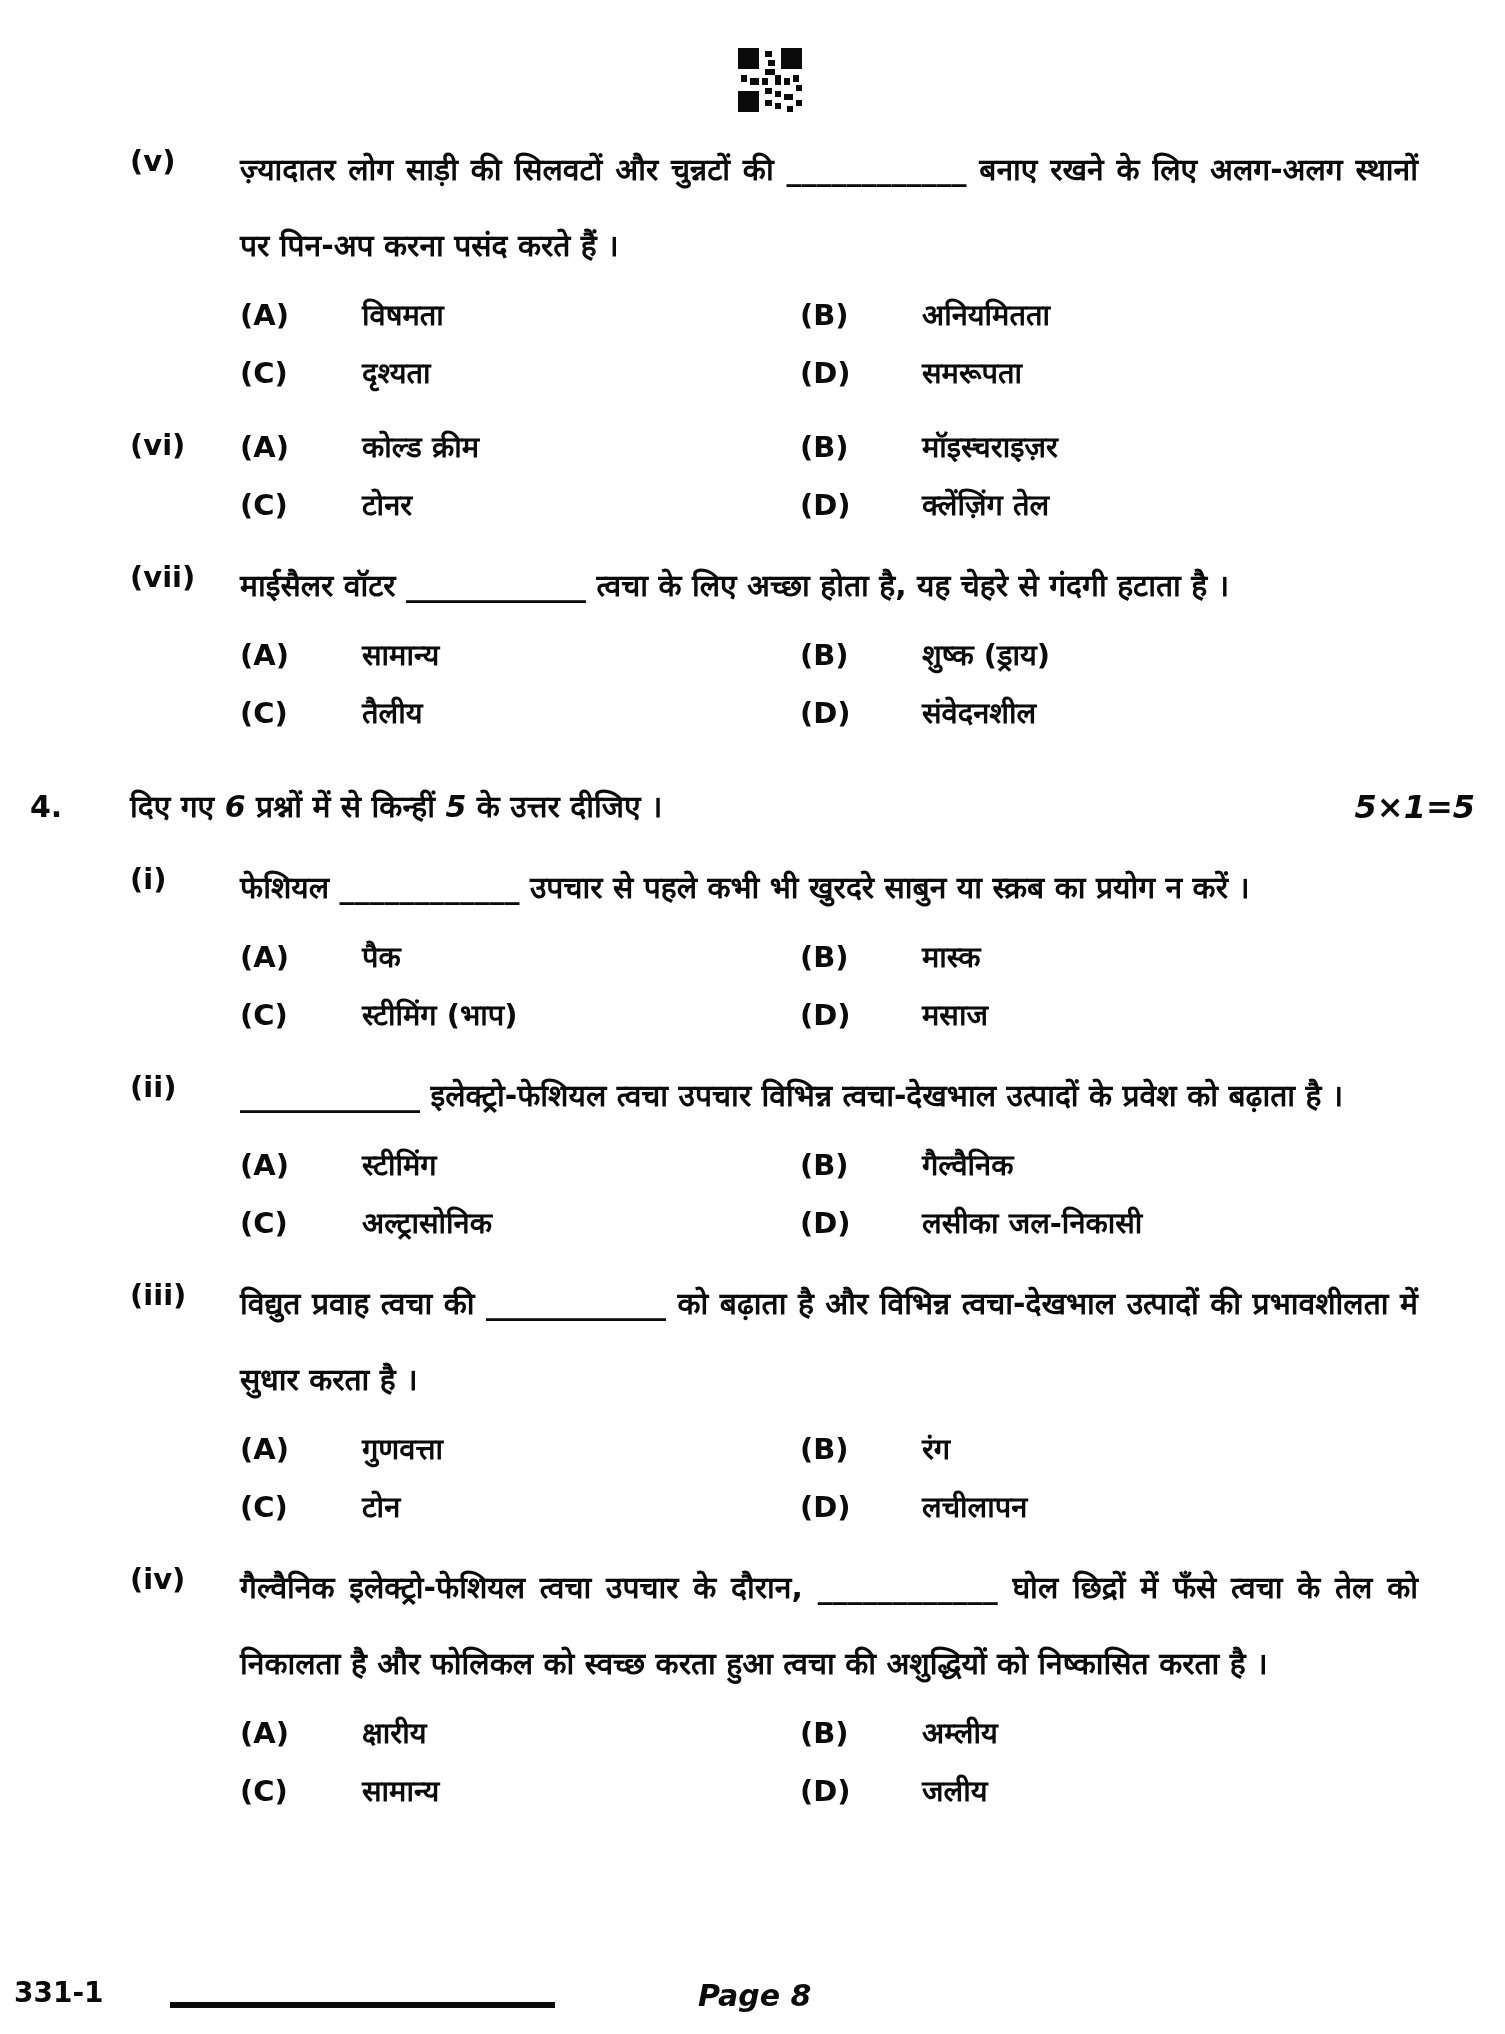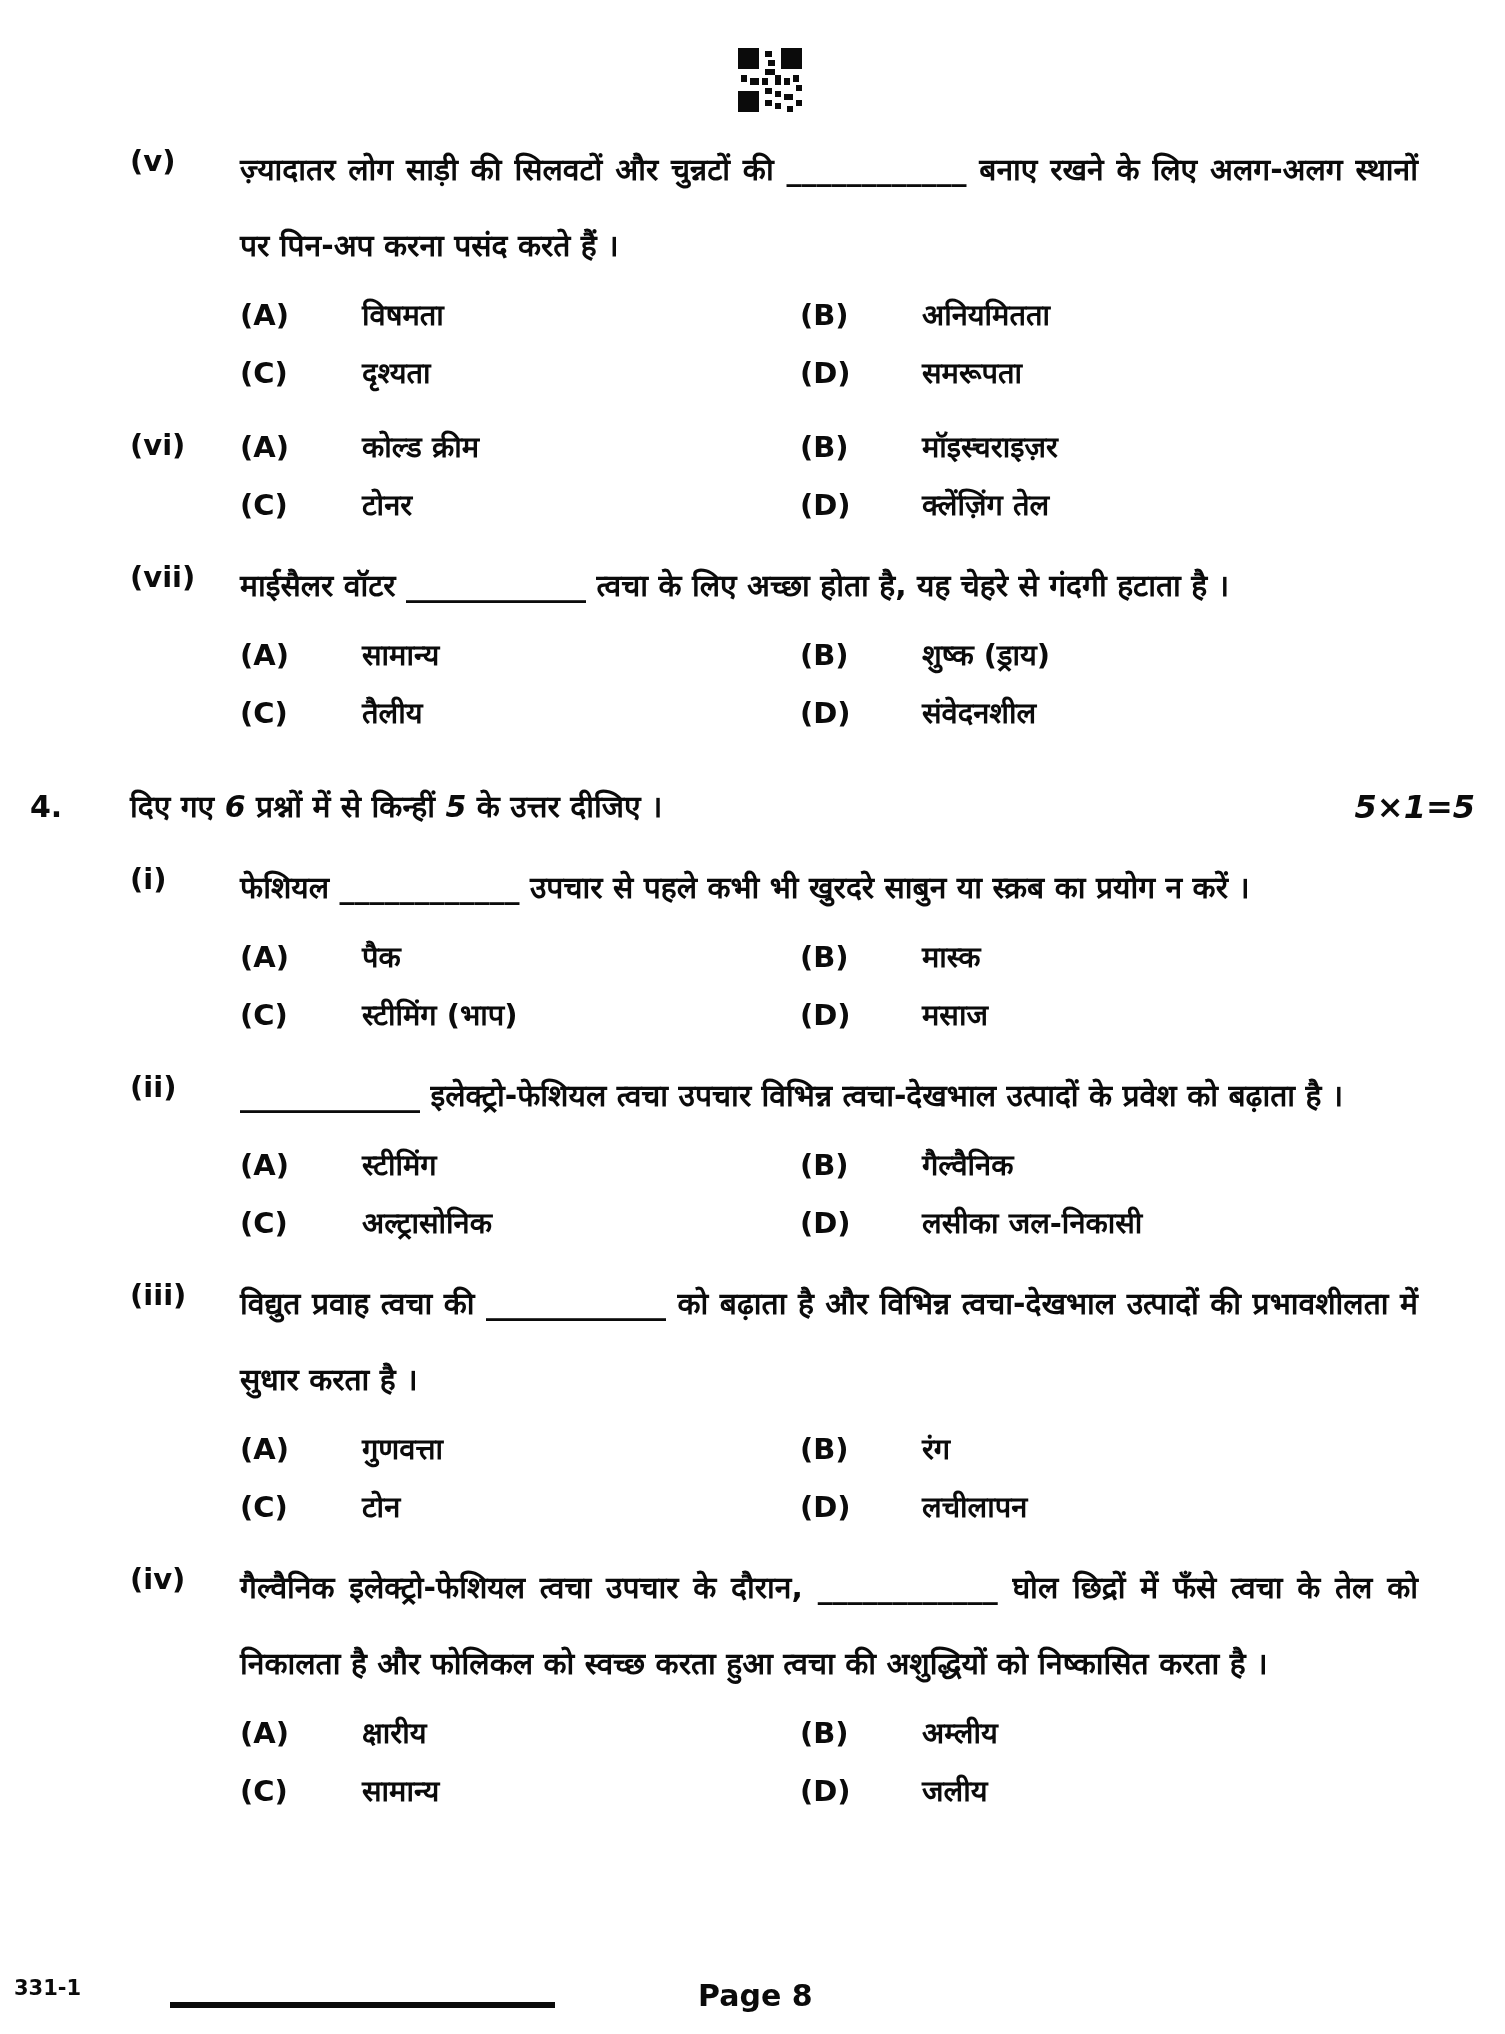--- a/index.html
+++ b/index.html
@@ -69,36 +69,37 @@
   .q4-text .ital { font-style: italic; }
   .q4-marks {
     margin-left: auto;
     font-style: italic;
     font-size: 32px;
   }
   .footer-code {
     position: absolute;
     left: 14px;
     top: 1976px;
-    font-size: 21px;
+    font-size: 28px;
   }
   .footer-line {
     position: absolute;
     left: 170px;
     top: 2002px;
     width: 385px;
     height: 6px;
     background: #0b0b0b;
   }
   .footer-page {
     position: absolute;
     left: 698px;
     top: 1978px;
     font-size: 30px;
     font-weight: 700;
+    font-style: italic;
   }
 </style>
 </head>
 <body>
 
 <div class="page">
 
   <svg class="qr" viewBox="0 0 21 21" shape-rendering="crispEdges" aria-hidden="true">
     <g fill="#0b0b0b">
       <rect x="0" y="0" width="7" height="2"></rect>

